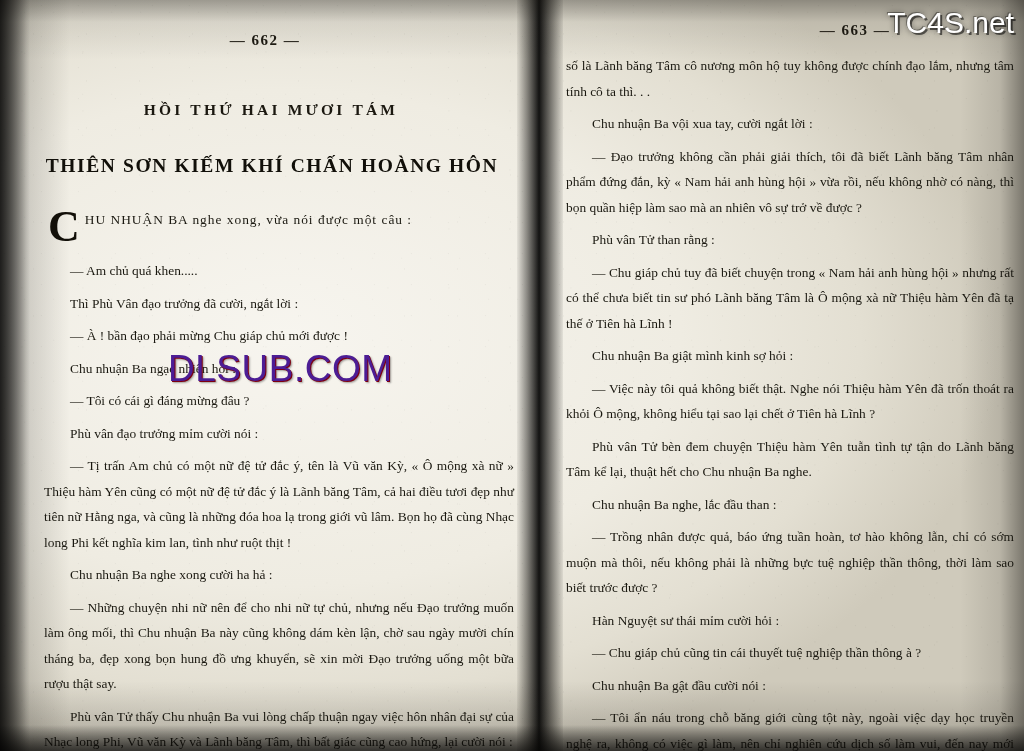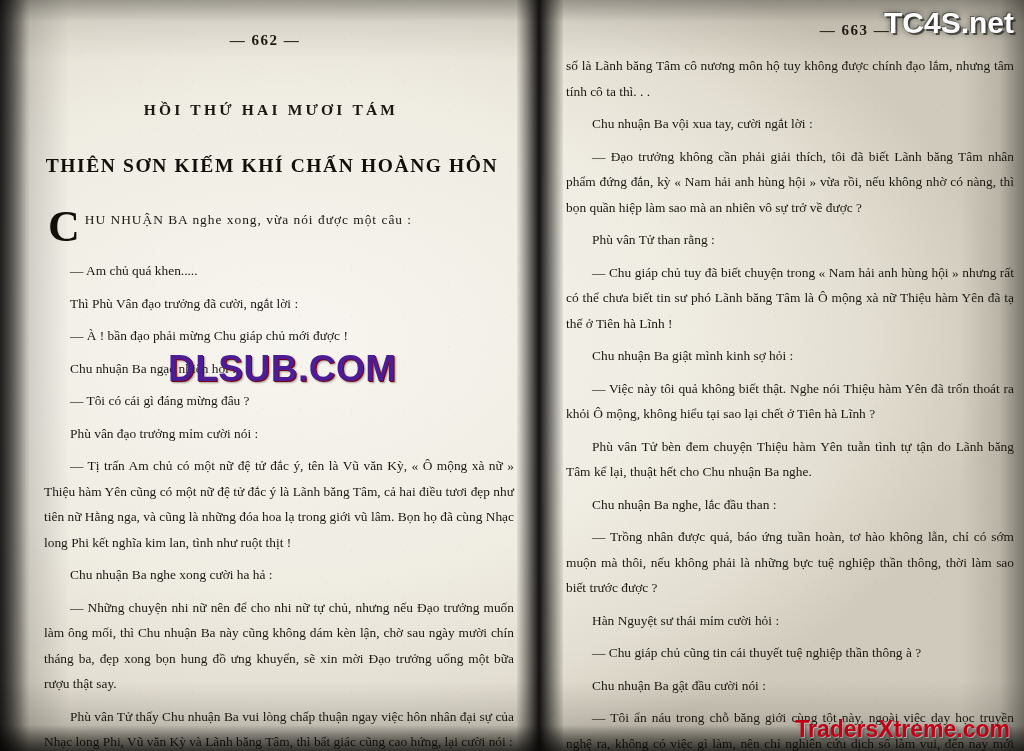--- a/index.html
+++ b/index.html
@@ -117,21 +117,21 @@
     font-family: "Liberation Serif", serif;
   }
   .smallcaps {
     letter-spacing: 1px;
   }
 
   
   .wm {
     position: absolute;
     font-family: "Liberation Sans", sans-serif;
-    font-weight: 700;
+    font-weight: 400;
     pointer-events: none;
     white-space: nowrap;
   }
   .wm-tc4s {
     top: 6px; right: 10px;
     font-size: 30px;
     color: #ffffff;
     letter-spacing: 0px;
     text-shadow:
       2px 2px 0 rgba(0,0,0,0.55),
@@ -232,14 +232,13 @@
     </div>
   </div>
 
   <div class="gutter"></div>
   <div class="vignette"></div>
   <div class="edge-left-dark"></div>
   <div class="edge-bottom-dark"></div>
 
   <div class="wm wm-tc4s">TC4S.net</div>
   <div class="wm wm-dlsub">DLSUB.COM</div>
-  <div class="wm wm-traders">TradersXtreme.com</div>
 </div>
 
 </body></html>

